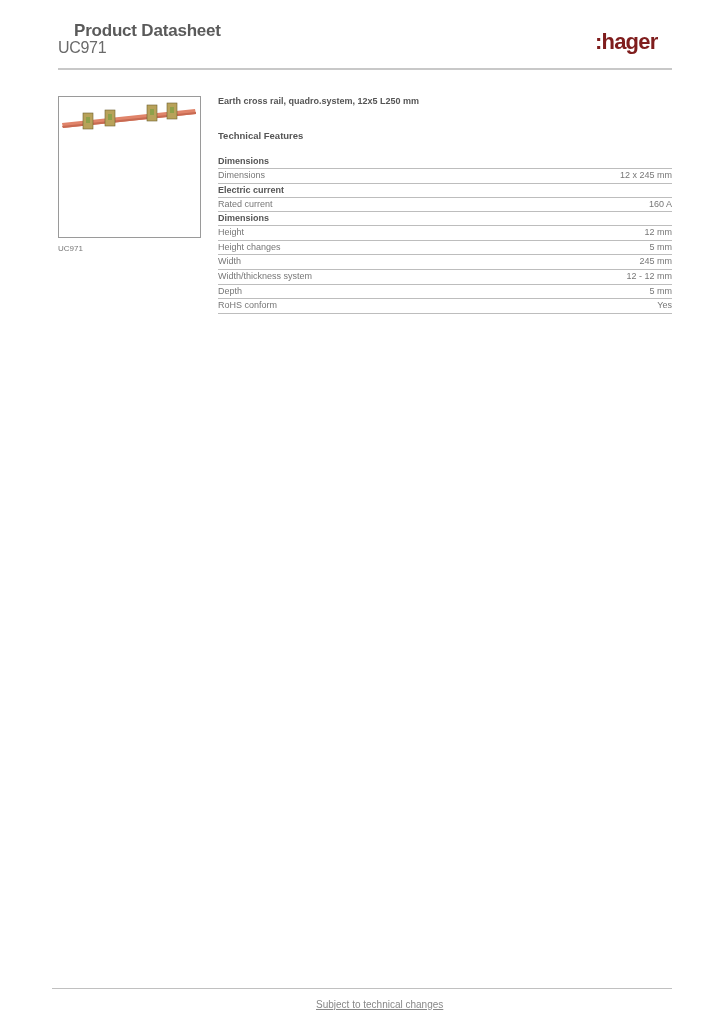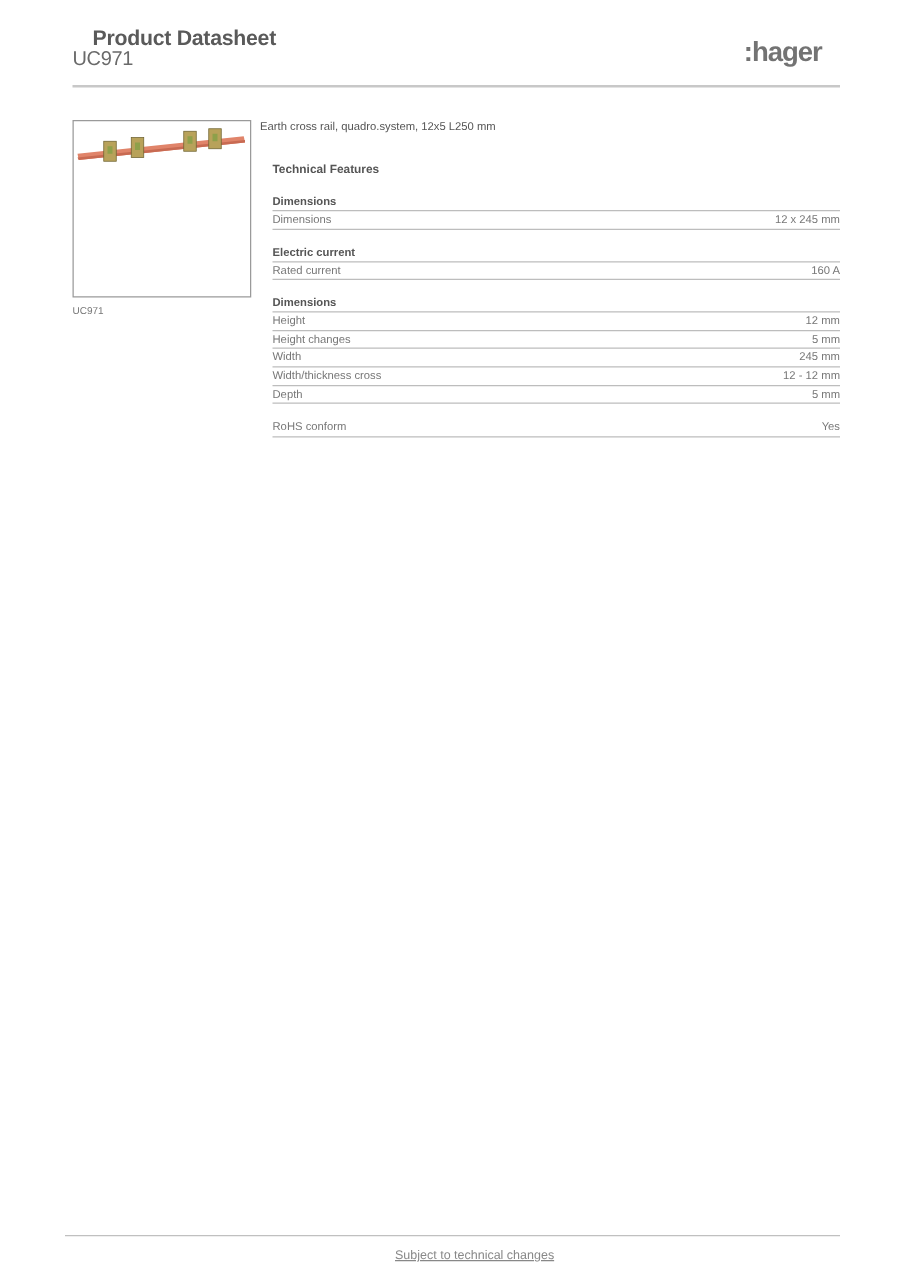--- a/index.html
+++ b/index.html
@@ -1,26 +1,26 @@
 <!DOCTYPE html>
 <html><head>
   <meta charset="utf-8">
   <style>
     html, body { margin: 0; padding: 0; background: #ffffff; }
     body { width: 724px; height: 1024px; position: relative; font-family: "Liberation Sans", sans-serif; color: #555; overflow: hidden; }
     .header-title { position: absolute; left: 58px; top: 21px; font-size: 17px; font-weight: bold; color: #5a5a5a; letter-spacing: -0.2px; margin-left: 16px; }
     .header-sub { position: absolute; left: 58px; top: 39px; font-size: 16px; color: #6a6a6a; letter-spacing: -0.3px; }
-    .logo { position: absolute; left: 595px; top: 29px; font-size: 22px; font-weight: bold; color: #737373; letter-spacing: -0.8px; }
+    .logo { position: absolute; left: 595px; top: 29px; font-size: 22px; font-weight: bold; color: #7f1d1d; letter-spacing: -0.8px; }
     .header-rule { position: absolute; left: 58px; top: 68px; width: 614px; height: 2px; background: #c8c8c8; }
     .img-box { position: absolute; left: 58px; top: 96px; width: 143px; height: 142px; border: 1px solid #9a9a9a; box-sizing: border-box; background: #fff; }
     .img-caption { position: absolute; left: 58px; top: 244px; font-size: 8px; color: #777; }
-    .product-name { position: absolute; left: 208px; top: 96px; font-size: 9px; font-weight: normal; color: #555; }
+    .product-name { position: absolute; left: 218px; top: 96px; font-size: 9px; font-weight: bold; color: #555; }
     .tech-title { position: absolute; left: 218px; top: 130px; font-size: 9.5px; font-weight: bold; color: #555; text-align: center; }
     .spec-area { position: absolute; left: 218px; top: 155px; width: 454px; }
-    .group { margin-bottom: 12px; }
+    .group { }
     .group-title { font-size: 9px; font-weight: bold; color: #555; height: 13px; line-height: 13px; border-bottom: 1px solid #bdbdbd; }
     .row { display: flex; justify-content: space-between; font-size: 9px; color: #777; height: 13.6px; line-height: 13.6px; border-bottom: 1px solid #bdbdbd; }
     .footer-rule { position: absolute; left: 52px; top: 988px; width: 620px; height: 1px; background: #c0c0c0; }
     .footer-note { position: absolute; left: 316px; top: 999px; font-size: 10px; color: #888; text-decoration: underline; }
     .footer-date { position: absolute; left: 630px; top: 999px; font-size: 8px; font-weight: bold; color: #555; margin-top: 36px; }
   </style>
 </head>
 <body>
 
 <div class="header-title">Product Datasheet</div>
@@ -74,21 +74,21 @@
       </div>
     <div class="row">
         <span>Height changes</span>
         <span>5 mm</span>
       </div>
     <div class="row">
         <span>Width</span>
         <span>245 mm</span>
       </div>
     <div class="row">
-        <span>Width/thickness cross</span>
+        <span>Width/thickness system</span>
         <span>12 - 12 mm</span>
       </div>
     <div class="row">
         <span>Depth</span>
         <span>5 mm</span>
       </div>
   </div>
   <div class="group">
     <div class="row">
         <span>RoHS conform</span>

